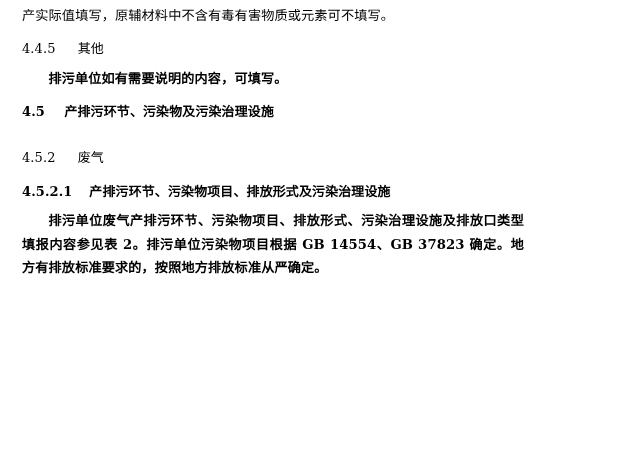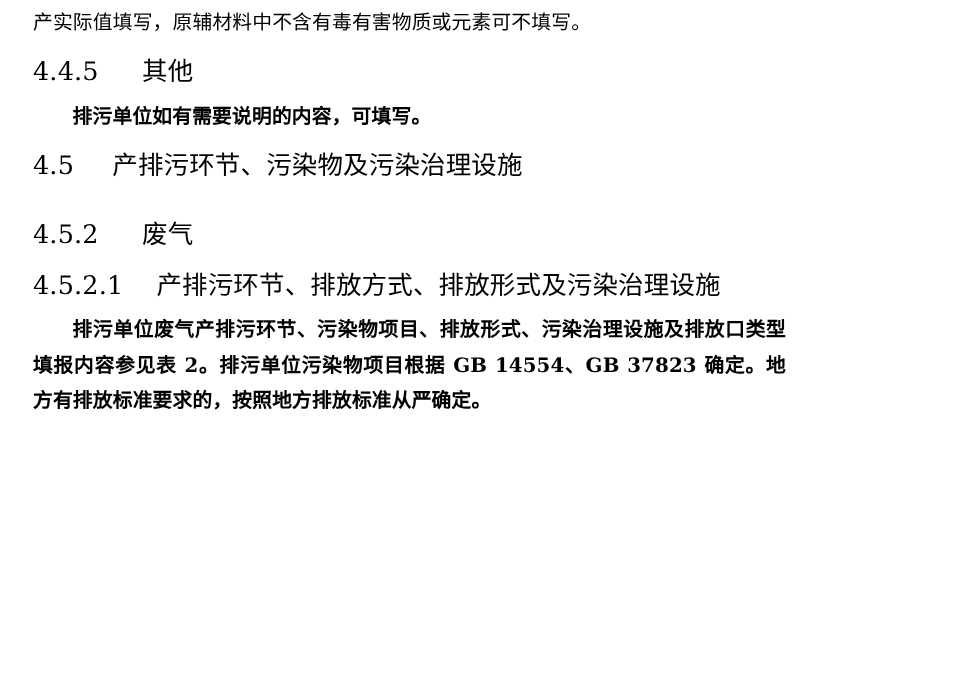--- a/index.html
+++ b/index.html
@@ -27,27 +27,27 @@
     text-align: justify;
     text-justify: inter-ideograph;
     margin: 0;
     letter-spacing: 0.1px;
   }
   .indent {
     text-indent: 2em;
     font-weight: bold;
   }
   .heading {
-    font-size: 17px;
+    font-size: 13px;
     line-height: 23.5px;
     margin: 0;
     letter-spacing: 0.1px;
   }
   .heading.bold {
-    font-weight: normal;
+    font-weight: bold;
   }
   .heading .num {
     display: inline-block;
   }
   .heading .gap-s { display: inline-block; width: 1.7em; }
   .heading .gap-m { display: inline-block; width: 1.5em; }
   .heading .gap-l { display: inline-block; width: 1.3em; }
   .sp-6 { height: 6px; }
   .sp-7 { height: 7px; }
   .sp-8 { height: 8px; }
@@ -93,20 +93,20 @@
 
   <div class="sp-8"></div>
 
   <div class="heading">
     <span class="num latin">4.5.2</span><span class="gap-s"></span><span>废气</span>
   </div>
 
   <div class="sp-10"></div>
 
   <div class="heading bold">
-    <span class="num latin">4.5.2.1</span><span class="gap-l"></span><span>产排污环节、排放方式、排放形式及污染治理设施</span>
+    <span class="num latin">4.5.2.1</span><span class="gap-l"></span><span>产排污环节、污染物项目、排放形式及污染治理设施</span>
   </div>
 
   <div class="sp-6"></div>
 
   <p class="para indent">排污单位废气产排污环节、污染物项目、排放形式、污染治理设施及排放口类型填报内容参见表 2。排污单位污染物项目根据 GB 14554、GB 37823 确定。地方有排放标准要求的，按照地方排放标准从严确定。</p>
 
 </div>
 
 </body></html>

